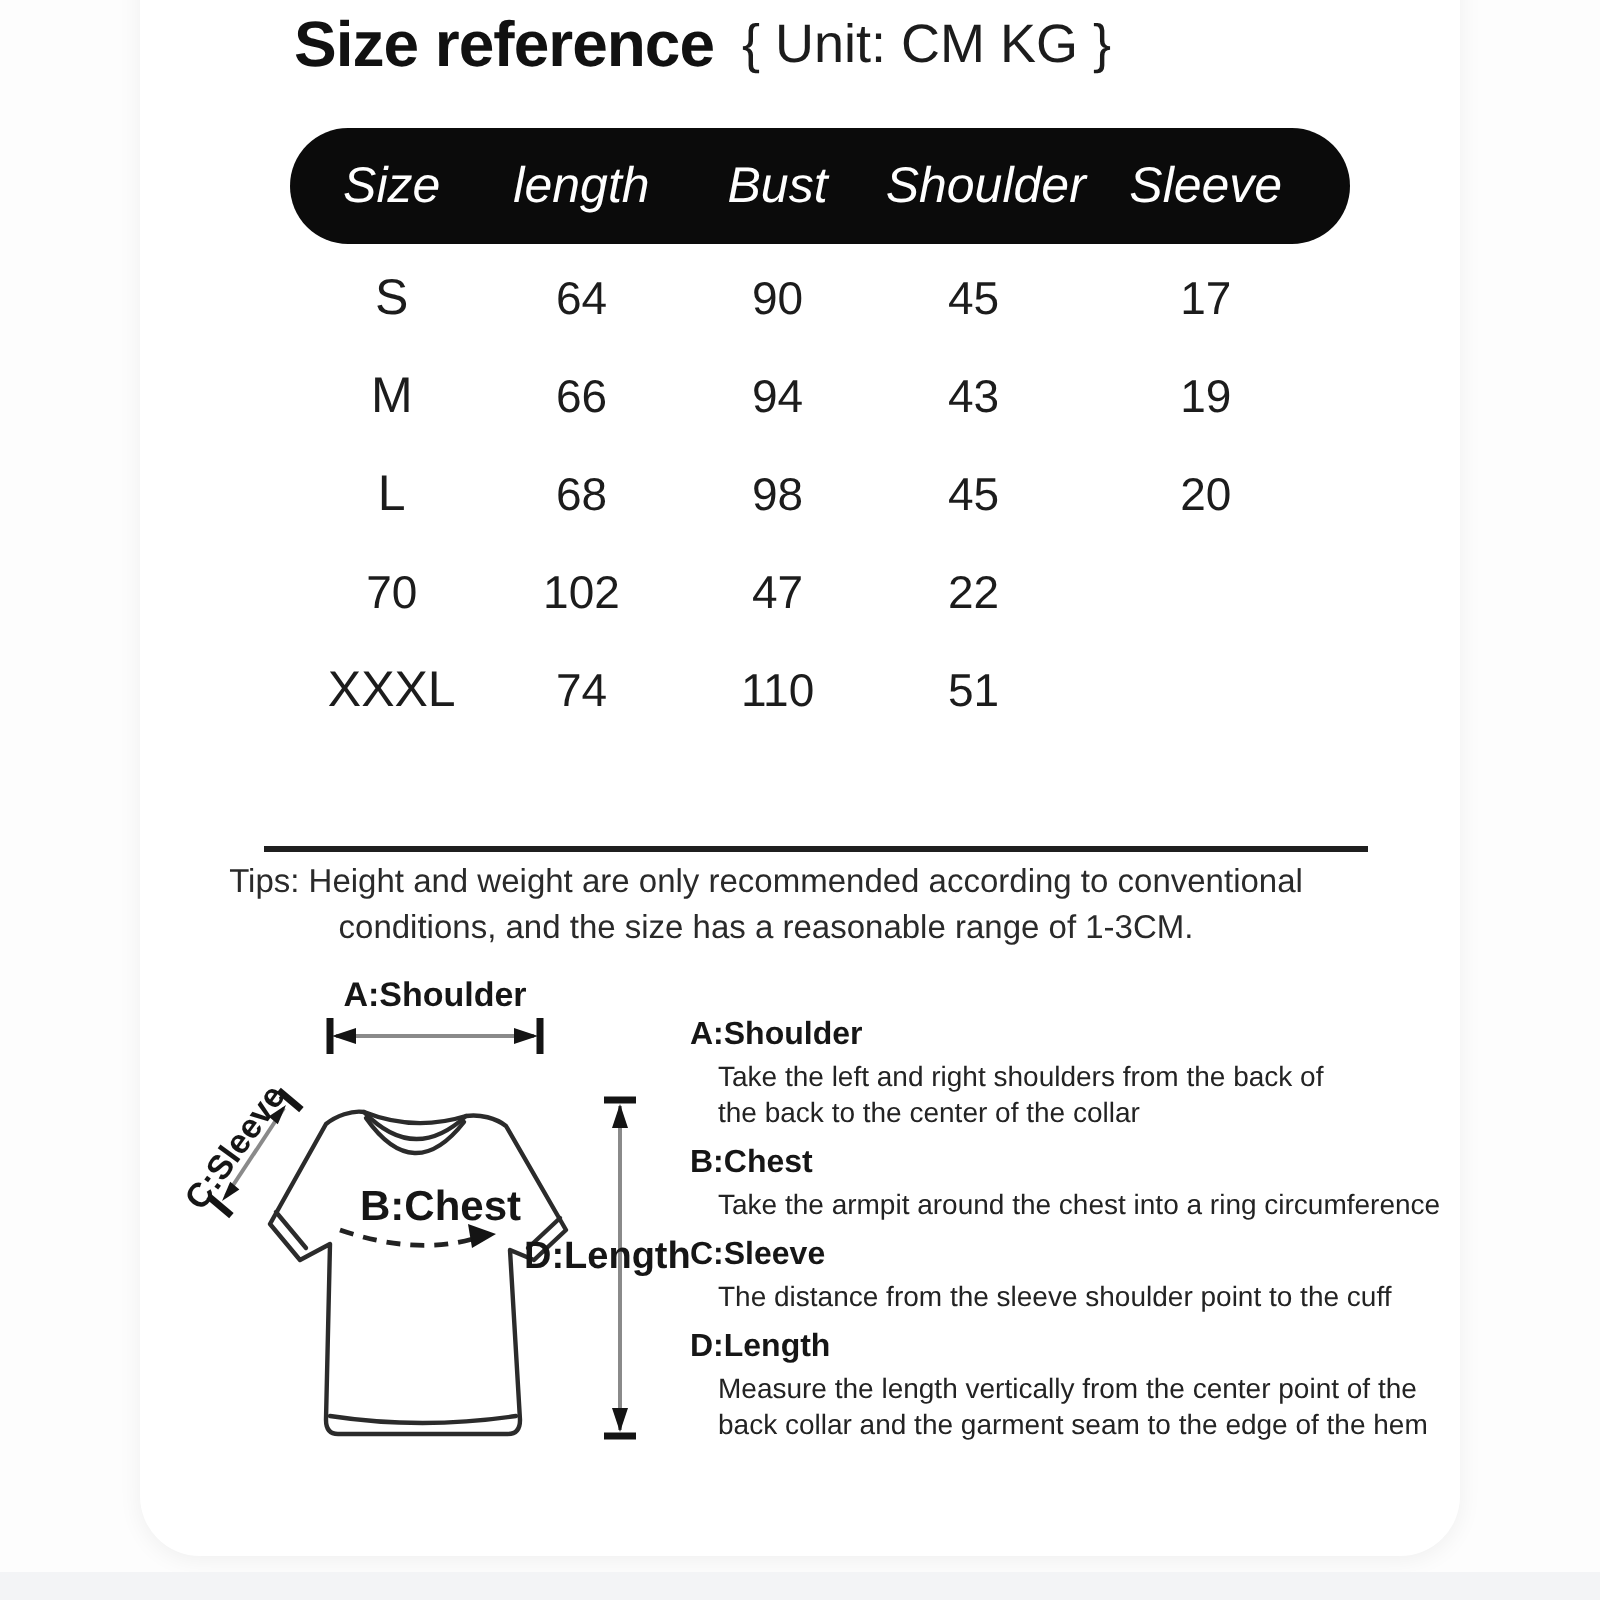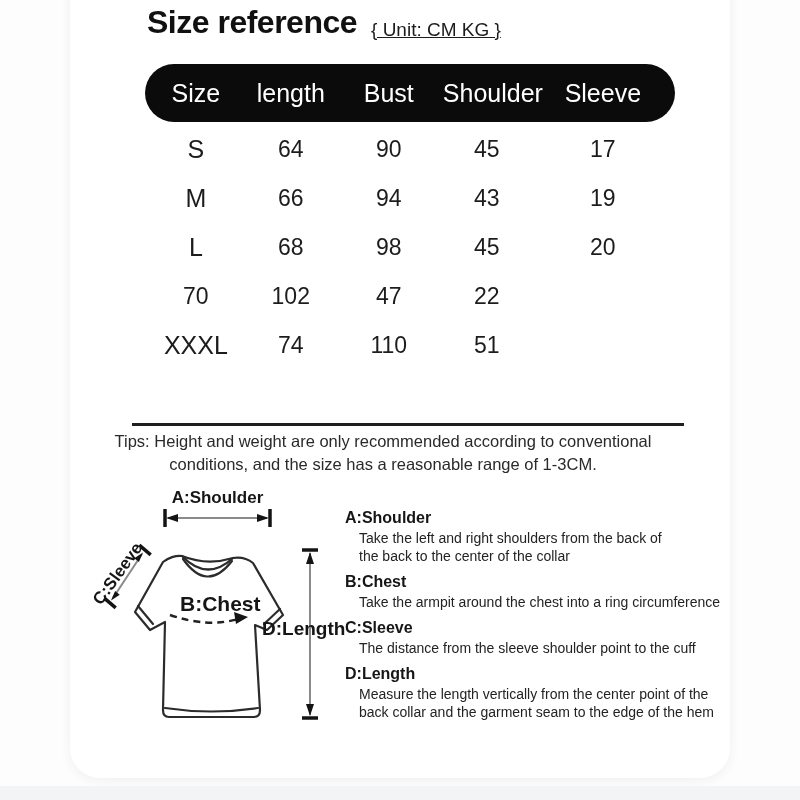--- a/index.html
+++ b/index.html
@@ -16,33 +16,33 @@
     background:#ffffff;border-radius:30px;
     box-shadow:0 2px 12px rgba(0,0,0,0.06);
   }
   .bottom-strip{
     position:absolute;left:0;top:786px;width:800px;height:14px;
     background:#f3f4f6;
   }
   
   .title-row{
     position:absolute;left:147px;top:4px;
-    display:flex;align-items:flex-end;gap:14px;white-space:nowrap;
+    display:flex;align-items:center;gap:14px;white-space:nowrap;
   }
   .page-title{font-size:32px;font-weight:bold;letter-spacing:-0.5px;color:#111;}
-  .unit-note{font-size:19px;font-weight:normal;color:#1c1c1c;text-decoration:underline;}
+  .unit-note{font-size:27px;font-weight:normal;color:#1c1c1c;}
   
   .size-grid{
     display:grid;
     grid-template-columns:19.2% 16.6% 20.4% 16.6% 27.2%;
     align-items:center;
   }
   .table-header{
     position:absolute;left:145px;top:64px;width:530px;height:58px;
-    border-radius:29px;color:#fff;font-size:25px;
+    border-radius:29px;color:#fff;font-size:25px;font-style:italic;
   }
   .table-header .cell{text-align:center;white-space:nowrap;}
   .table-body{position:absolute;left:145px;top:125px;width:530px;}
   .size-row{height:49px;font-size:23px;color:#1c1c1c;}
   .size-row .cell{text-align:center;}
   .size-row .cell.size-label{font-size:25px;}
   .table-rule{
     position:absolute;left:132px;top:423px;width:552px;height:3px;background:#1f1f1f;
   }
   

